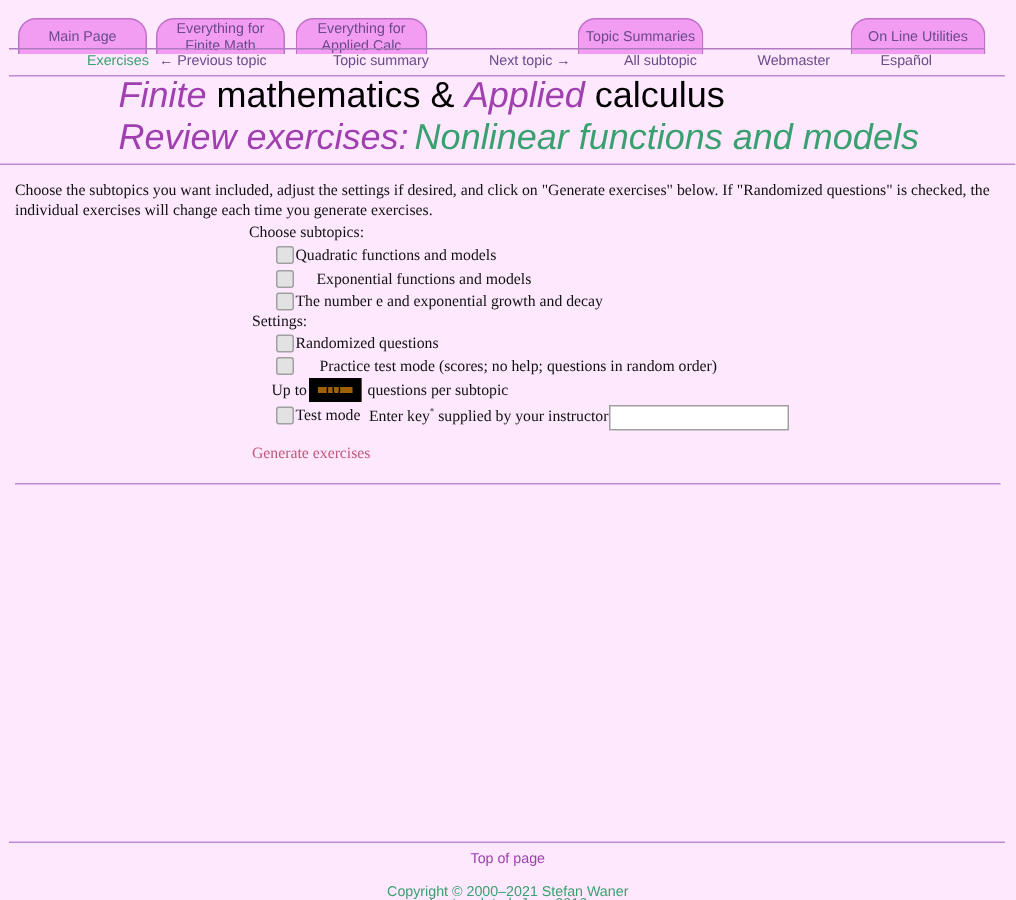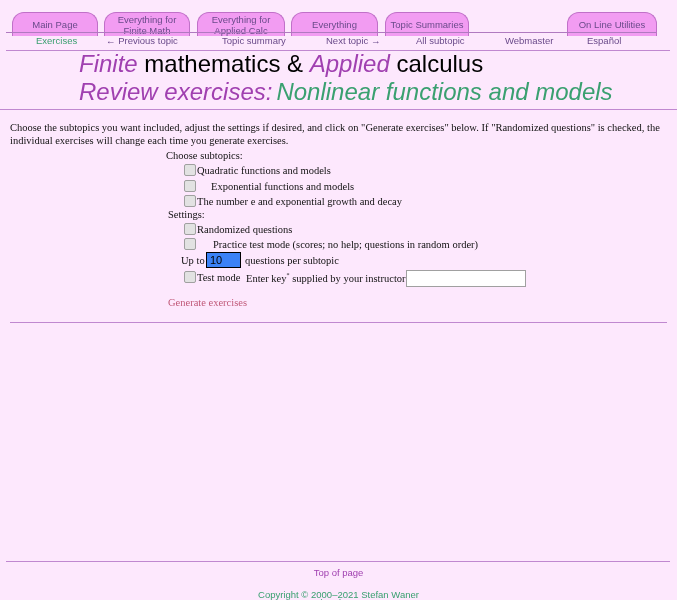--- a/index.html
+++ b/index.html
@@ -10,45 +10,44 @@
   .tabs { position:absolute; left:10px; top:8px; width:660px; height:24px; }
   .tab {
     position:absolute; top:4px; height:24px; background:#f29cf2; border:1px solid #c070c8;
     border-bottom:none; border-radius:12px 12px 0 0; box-sizing:border-box;
     font-family:"Liberation Sans", sans-serif; font-size:9.5px; color:#6a4a8a;
     display:flex; align-items:center; justify-content:center; text-align:center; line-height:11px;
     cursor:pointer;
   }
   .tabline { position:absolute; left:6px; top:32px; width:650px; height:1px; background:#b07ac0; }
   .subnav { position:absolute; top:35px; font-family:"Liberation Sans", sans-serif; font-size:9.5px; color:#6a4a8a; cursor:pointer; }
-  .subnav.green { color:#3aa070; }
+  .subnav.green { color:#3aa070;margin-left:22px; }
   .hr1 { position:absolute; left:6px; top:50px; width:664px; height:1px; background:#c088d0; }
   .title1 { position:absolute; left:79px; top:50px; font-family:"Liberation Sans", sans-serif; font-size:24px; color:#000; white-space:nowrap; }
   .title2 { position:absolute; left:79px; top:78px; font-family:Liberation Sans, sans-serif; font-size:24px; font-style:italic; white-space:nowrap; }
   .purple { color:#a040b0; font-style:italic; }
   .green2 { color:#3aa070; }
   .hr2 { position:absolute; left:0; top:109px; width:677px; height:1px; background:#c088d0; }
   .intro { position:absolute; left:10px; top:122px; width:660px; font-size:10.5px; line-height:12.5px; }
   .lbl { position:absolute; font-size:10.5px; white-space:nowrap; }
   .cb { position:absolute; width:10px; height:10px; background:#e2e2e2; border:1px solid #a0a0a0; border-radius:2px; cursor:pointer; }
-  .numin { position:absolute; left:206px; top:252px; width:35px; height:16px; background:#3b82f6; border:1px solid #000000; box-sizing:border-box; font-family:"Liberation Sans", sans-serif; font-size:11px; padding:0 3px; }
+  .numin { position:absolute; left:206px; top:252px; width:35px; height:16px; background:#a16207; border:6px solid #000000; box-sizing:border-box; font-family:"Liberation Sans", sans-serif; font-size:11px; padding:0 3px; }
   .keyin { position:absolute; left:406px; top:270px; width:120px; height:17px; background:#fff; border:1px solid #a0a0a0; box-sizing:border-box; }
   .gen { position:absolute; left:168px; top:297px; font-size:10.5px; color:#c05878; cursor:pointer; }
   .hr3 { position:absolute; left:10px; top:322px; width:657px; height:1px; background:#c088d0; }
   .hr4 { position:absolute; left:6px; top:561px; width:664px; height:1px; background:#c088d0; }
   .foot { position:absolute; left:0; width:677px; text-align:center; font-family:"Liberation Sans", sans-serif; font-size:9.5px; }
 </style>
 </head>
 <body>
 
 <div class="tabs">
   <div class="tab" style="left:2px;width:86px;">Main Page</div>
   <div class="tab" style="left:94px;width:86px;">Everything for Finite Math</div>
   <div class="tab" style="left:187px;width:88px;">Everything for Applied Calc</div>
-  <div class="tab" style="left:281px;width:87px;">Everything</div>
   <div class="tab" style="left:375px;width:84px;">Topic Summaries</div>
   <div class="tab" style="left:557px;width:90px;">On Line Utilities</div>
 </div>
 <div class="tabline"></div>
 
 <span class="subnav green" style="left:36px;">Exercises</span>
 <span class="subnav" style="left:106px;">← Previous topic</span>
 <span class="subnav" style="left:222px;">Topic summary</span>
 <span class="subnav" style="left:326px;">Next topic →</span>
 <span class="subnav" style="left:416px;">All subtopic</span>

